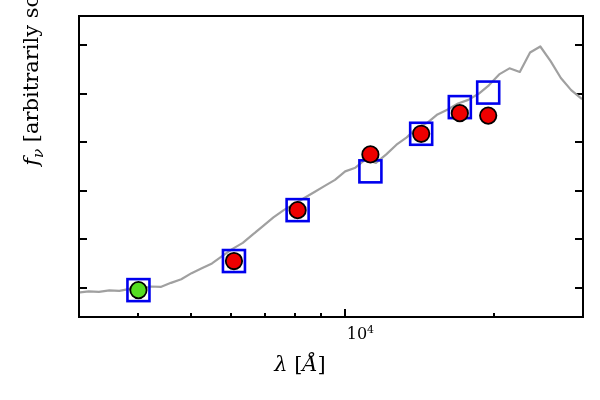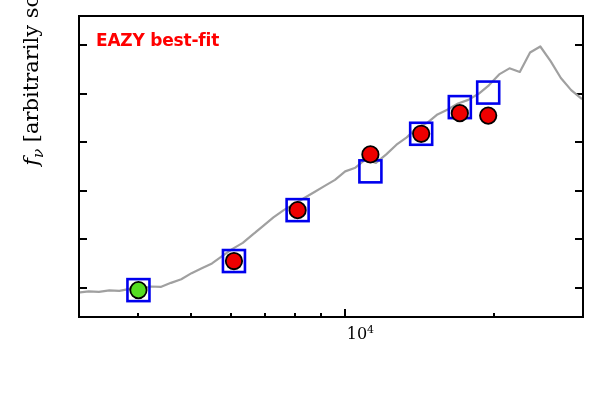--- a/index.html
+++ b/index.html
@@ -44,20 +44,23 @@
 </style>
 </head>
 <body>
 
 <div id="fig">
 
   <div id="ytitle">
     <span class="ital">f</span><sub class="ital" style="font-size:0.72em">ν</sub><span> [arbitrarily scaled]</span>
   </div>
 
+  <div id="xtitle">
+    <span class="ital">λ</span> [<span class="ital">Å</span>]
+  </div>
 
   <div class="ytick major" style="top:44px;"></div>
   <div class="ytick major" style="top:93px;"></div>
   <div class="ytick major" style="top:141px;"></div>
   <div class="ytick major" style="top:190px;"></div>
   <div class="ytick major" style="top:238px;"></div>
   <div class="ytick major" style="top:287px;"></div>
 
   <div class="ytickR" style="top:44px;left:575px;"></div>
   <div class="ytickR" style="top:93px;left:575px;"></div>
@@ -98,15 +101,14 @@
         <circle cx="219.62" cy="195.13" r="8.2" fill="#ee0000" stroke="#000000" stroke-width="1.8"></circle>
         <circle cx="292.40" cy="139.38" r="8.2" fill="#ee0000" stroke="#000000" stroke-width="1.8"></circle>
         <circle cx="343.18" cy="118.78" r="8.2" fill="#ee0000" stroke="#000000" stroke-width="1.8"></circle>
         <circle cx="381.83" cy="98.17" r="8.2" fill="#ee0000" stroke="#000000" stroke-width="1.8"></circle>
         <circle cx="410.20" cy="100.60" r="8.2" fill="#ee0000" stroke="#000000" stroke-width="1.8"></circle>
       </g>
   </svg>
 
   <div id="plotframe"></div>
 
-  <div id="annot">EAZY best-fit</div>
 
 </div>
 
 </body></html>

